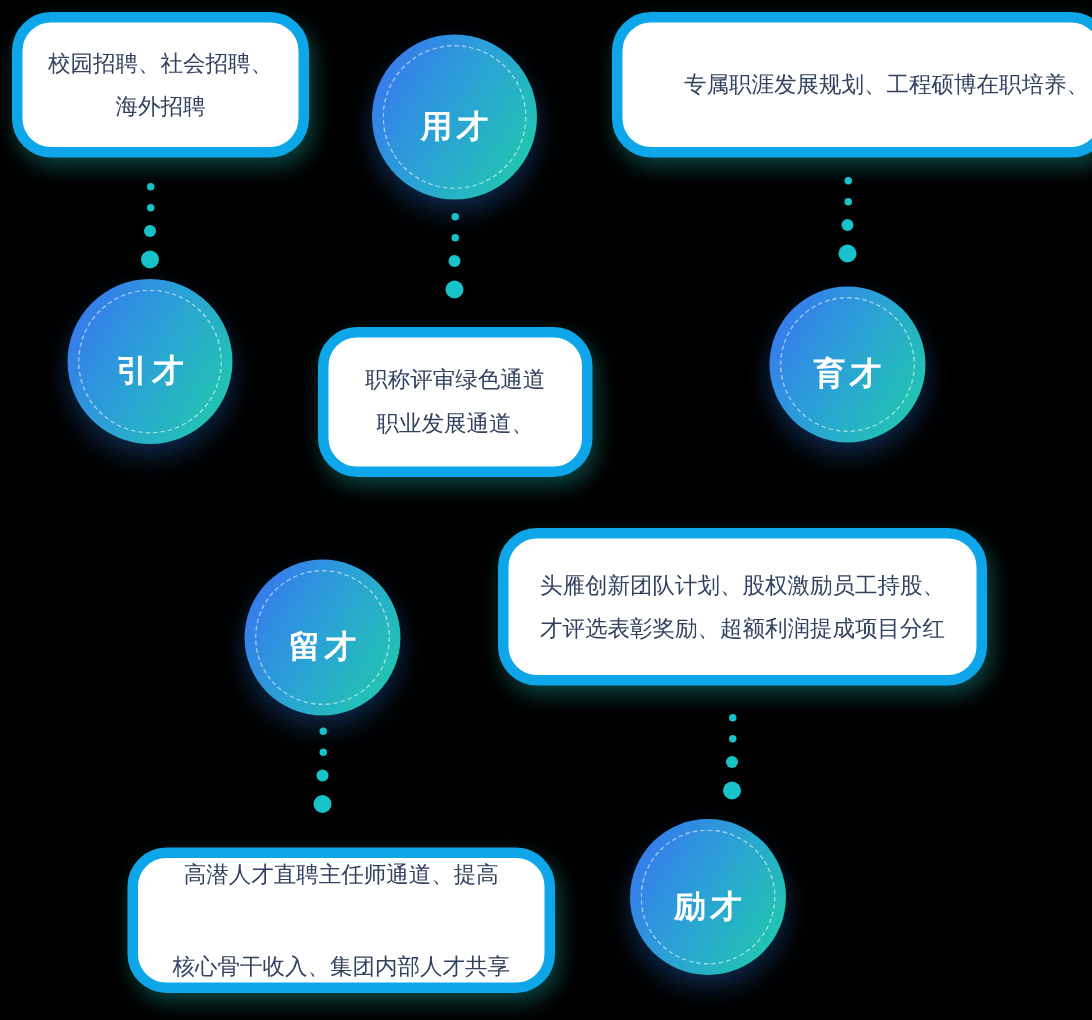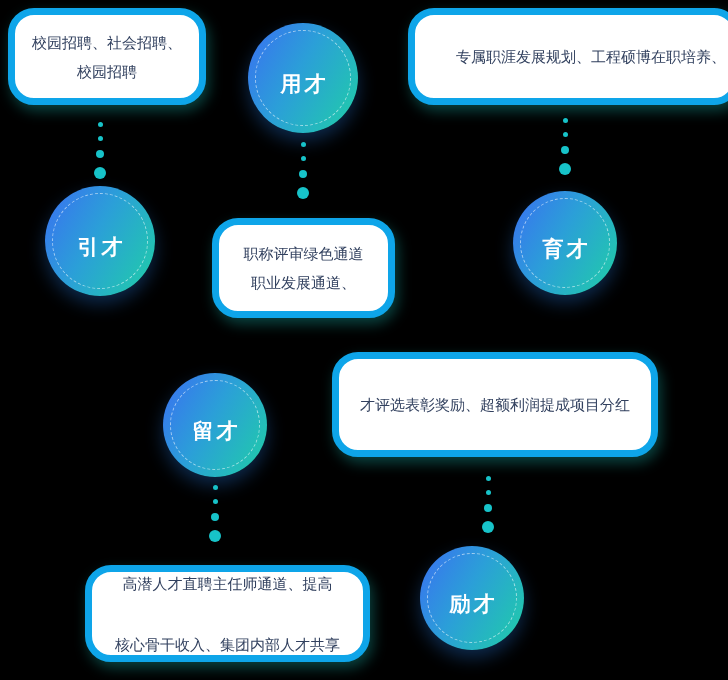--- a/index.html
+++ b/index.html
@@ -80,21 +80,21 @@
   .dot.s3 { width: 8px;  height: 8px;  }
   .dot.s4 { width: 12px; height: 12px; }
 </style>
 </head>
 <body>
 
 <div class="canvas">
 
   <div class="card" style="left:8px; top:8px; width:198px; height:97px;">
     <div class="card-line">校园招聘、社会招聘、</div>
-    <div class="card-line">校园招聘</div>
+    <div class="card-line">海外招聘</div>
   </div>
 
   <div class="circle" style="left:248px; top:23px; width:110px; height:110px;">
     <span class="circle-label">用才</span>
   </div>
 
   <div class="card" style="left:408px; top:8px; width:332px; height:97px;padding-left:34px;">
     <div class="card-line">专属职涯发展规划、工程硕博在职培养、</div>
   </div>
 
@@ -130,20 +130,21 @@
 
   <div class="circle" style="left:513px; top:191px; width:104px; height:104px;">
     <span class="circle-label">育才</span>
   </div>
 
   <div class="circle" style="left:163px; top:373px; width:104px; height:104px;">
     <span class="circle-label">留才</span>
   </div>
 
   <div class="card" style="left:332px; top:352px; width:326px; height:105px;">
+    <div class="card-line">头雁创新团队计划、股权激励员工持股、</div>
     <div class="card-line">才评选表彰奖励、超额利润提成项目分红</div>
   </div>
 
   <div class="dots" style="left:215px; top:485px;">
     <span class="dot s1"></span>
     <span class="dot s2"></span>
     <span class="dot s3"></span>
     <span class="dot s4"></span>
   </div>
 

